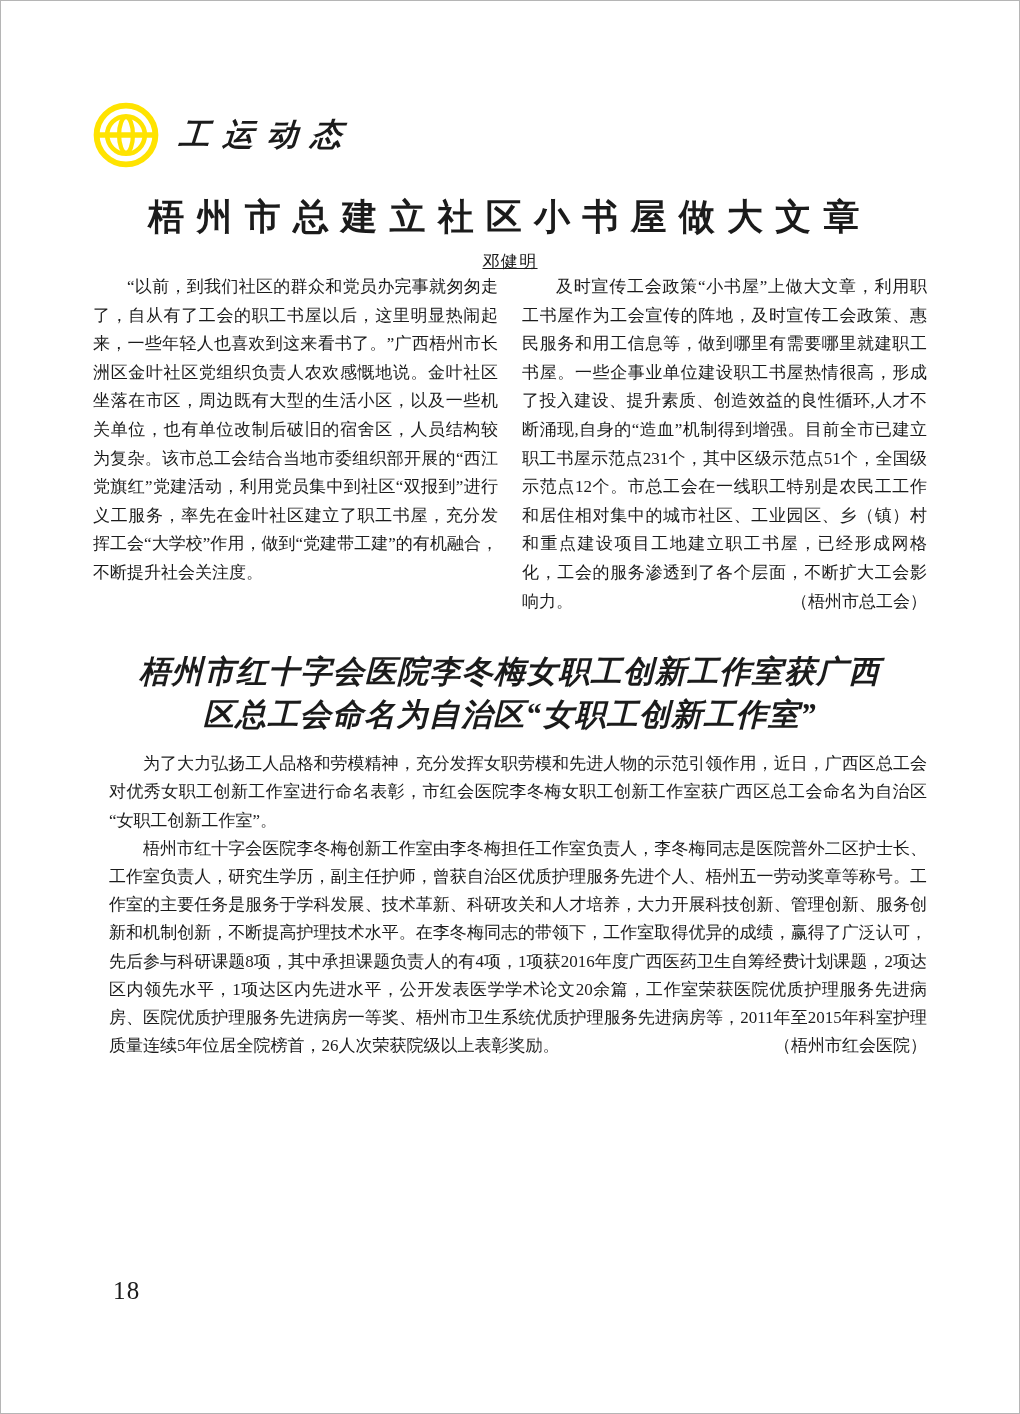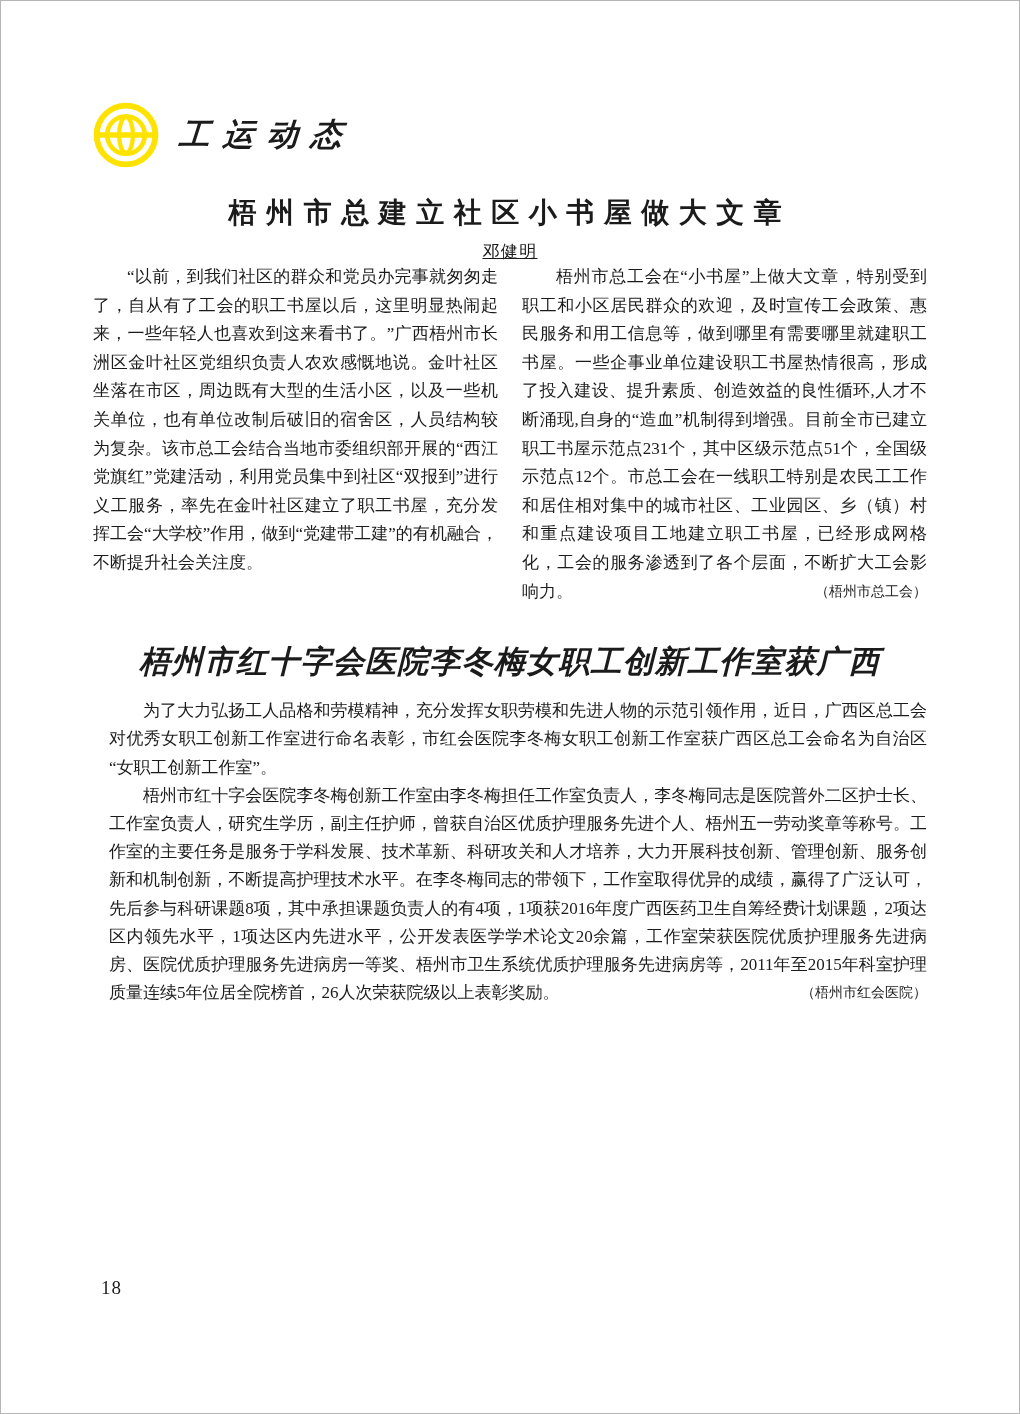--- a/index.html
+++ b/index.html
@@ -32,21 +32,21 @@
     font-style: italic;
     letter-spacing: 0.42em;
     transform: skewX(-4deg);
     white-space: nowrap;
   }
 
   
   .title1 {
     margin: 26px 0 0 0;
     text-align: center;
-    font-size: 28px;
+    font-size: 36px;
     font-weight: 700;
     letter-spacing: 0.34em;
     line-height: 1.25;
     white-space: nowrap;
   }
   .author {
     margin-top: 10px;
     text-align: center;
     font-size: 17px;
     letter-spacing: 0.08em;
@@ -59,21 +59,21 @@
     line-height: 28.6px;
     text-align: justify;
   }
   .body-columns p, .body-single p {
     margin: 0;
     text-indent: 2em;
   }
   .attribution {
     text-align: right;
     margin-top: -28.6px;
-    font-size: 14px;
+    font-size: 17px;
     line-height: 28.6px;
   }
 
   
   .title2 {
     margin: 34px 0 0 0;
     text-align: center;
     font-size: 31px;
     font-weight: 700;
     letter-spacing: 0.04em;
@@ -84,23 +84,23 @@
     margin-top: 14px;
     font-size: 17px;
     line-height: 28.2px;
     text-align: justify;
     margin-left: 16px;
   }
 
   
   .page-number {
     position: absolute;
-    left: 100px;
+    left: 112px;
     top: 1276px;
-    font-size: 19px;
+    font-size: 25px;
     letter-spacing: 0.05em;
   }
 </style>
 </head>
 <body>
 
 <div class="page">
 
   <div class="masthead">
     <svg class="logo" viewBox="0 0 100 100" aria-hidden="true">
@@ -113,28 +113,29 @@
     </svg>
     <div class="section-label">工运动态</div>
   </div>
 
   <article>
     <h1 class="title1">梧州市总建立社区小书屋做大文章</h1>
     <div class="author">邓健明</div>
 
     <div class="body-columns">
       <p>“以前，到我们社区的群众和党员办完事就匆匆走了，自从有了工会的职工书屋以后，这里明显热闹起来，一些年轻人也喜欢到这来看书了。”广西梧州市长洲区金叶社区党组织负责人农欢感慨地说。金叶社区坐落在市区，周边既有大型的生活小区，以及一些机关单位，也有单位改制后破旧的宿舍区，人员结构较为复杂。该市总工会结合当地市委组织部开展的“西江党旗红”党建活动，利用党员集中到社区“双报到”进行义工服务，率先在金叶社区建立了职工书屋，充分发挥工会“大学校”作用，做到“党建带工建”的有机融合，不断提升社会关注度。</p>
-      <p>梧州市总工会在“小书屋”上做大文章，特别受到职工和小区居民群众的欢迎，及时宣传工会政策、惠民服务和用工信息等，做到哪里有需要哪里就建职工书屋。一些企事业单位建设职工书屋热情很高，形成了投入建设、提升素质、创造效益的良性循环,人才不断涌现,自身的“造血”机制得到增强。目前全市已建立职工书屋示范点231个，其中区级示范点51个，全国级示范点12个。市总工会在一线职工特别是农民工工作和居住相对集中的城市社区、工业园区、乡（镇）村和重点建设项目工地建立职工书屋，已经形成网格化，工会的服务渗透到了各个层面，不断扩大工会影响力。</p>
+      <p>及时宣传工会政策“小书屋”上做大文章，利用职工书屋作为工会宣传的阵地，及时宣传工会政策、惠民服务和用工信息等，做到哪里有需要哪里就建职工书屋。一些企事业单位建设职工书屋热情很高，形成了投入建设、提升素质、创造效益的良性循环,人才不断涌现,自身的“造血”机制得到增强。目前全市已建立职工书屋示范点231个，其中区级示范点51个，全国级示范点12个。市总工会在一线职工特别是农民工工作和居住相对集中的城市社区、工业园区、乡（镇）村和重点建设项目工地建立职工书屋，已经形成网格化，工会的服务渗透到了各个层面，不断扩大工会影响力。</p>
       <div class="attribution">（梧州市总工会）</div>
     </div>
   </article>
 
   <article>
     <h2 class="title2">
       <span>梧州市红十字会医院李冬梅女职工创新工作室获广西</span><br>
+      <span>区总工会命名为自治区“女职工创新工作室”</span>
     </h2>
 
     <div class="body-single">
       <p>为了大力弘扬工人品格和劳模精神，充分发挥女职劳模和先进人物的示范引领作用，近日，广西区总工会对优秀女职工创新工作室进行命名表彰，市红会医院李冬梅女职工创新工作室获广西区总工会命名为自治区“女职工创新工作室”。</p>
       <p>梧州市红十字会医院李冬梅创新工作室由李冬梅担任工作室负责人，李冬梅同志是医院普外二区护士长、工作室负责人，研究生学历，副主任护师，曾获自治区优质护理服务先进个人、梧州五一劳动奖章等称号。工作室的主要任务是服务于学科发展、技术革新、科研攻关和人才培养，大力开展科技创新、管理创新、服务创新和机制创新，不断提高护理技术水平。在李冬梅同志的带领下，工作室取得优异的成绩，赢得了广泛认可，先后参与科研课题8项，其中承担课题负责人的有4项，1项获2016年度广西医药卫生自筹经费计划课题，2项达区内领先水平，1项达区内先进水平，公开发表医学学术论文20余篇，工作室荣获医院优质护理服务先进病房、医院优质护理服务先进病房一等奖、梧州市卫生系统优质护理服务先进病房等，2011年至2015年科室护理质量连续5年位居全院榜首，26人次荣获院级以上表彰奖励。</p>
       <div class="attribution">（梧州市红会医院）</div>
     </div>
   </article>
 
   <div class="page-number">18</div>

